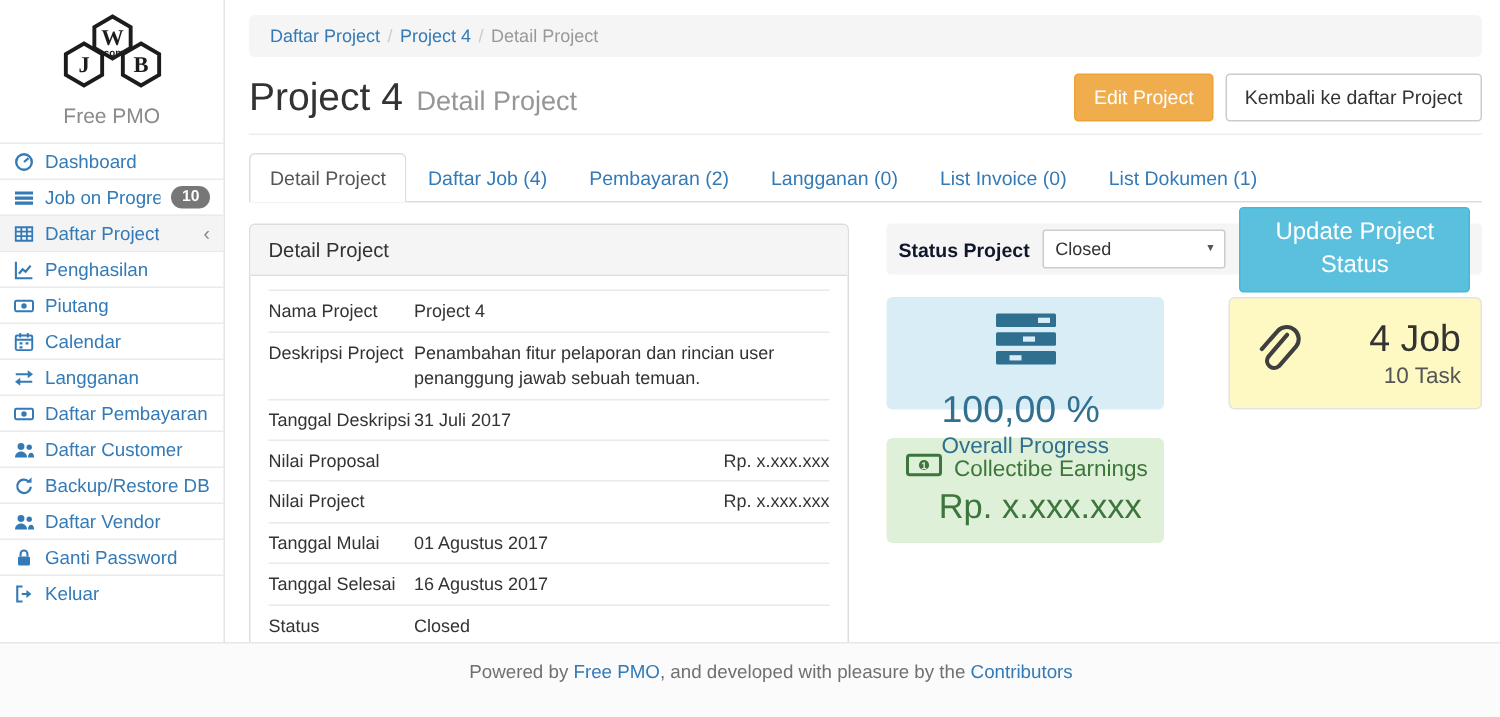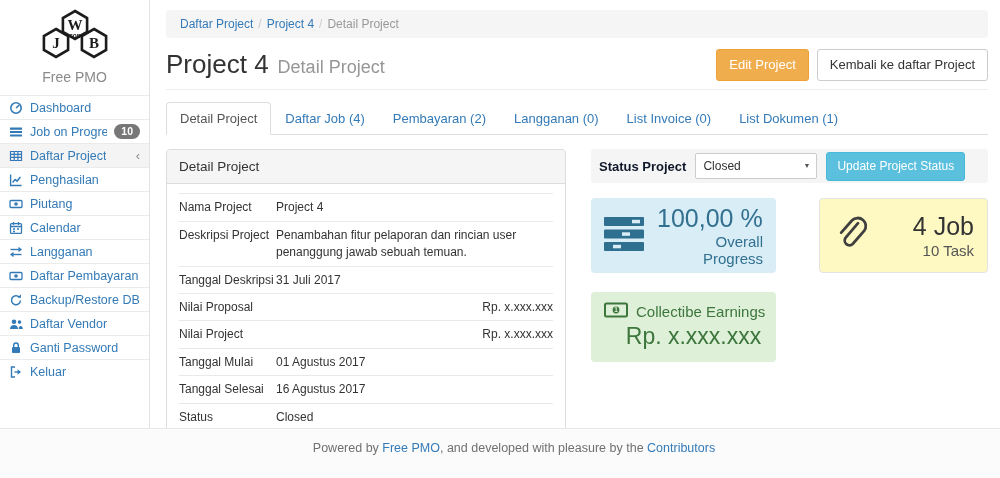--- a/index.html
+++ b/index.html
@@ -61,26 +61,26 @@
   
   .right-col { flex:1; margin-left:25px; min-width:0; }
   .status-bar { background:#f5f5f5; border-radius:3px; padding:4px 8px; display:flex;
     align-items:center; gap:9px; height:34px; }
   .status-label { color:#0f172a; font-weight:bold; font-size:13px; white-space:nowrap; }
   .select-wrap { position:relative; }
   .select-wrap select { -webkit-appearance:none; appearance:none; width:122px; height:26px;
     border:1px solid #ccc; border-radius:2px; background:#fff; font-size:12px; color:#333;
     padding:2px 20px 2px 7px; cursor:pointer; font-family:inherit; }
   .select-wrap .caret { position:absolute; right:7px; top:9px; font-size:7px; color:#555; pointer-events:none; }
-  .btn-info { background:#5bc0de; border-color:#46b8da; color:#fff; font-size:12px; padding:5px 10px; }
+  .btn-info { background:#5bc0de; border-color:#46b8da; color:#fff; font-size:16px; padding:5px 10px; }
 
   .boxes { display:flex; margin-top:15px; }
   .well { border-radius:4px; padding:10px 13px; }
   .box-progress { width:185px; height:75px; background:#d9edf7; color:#31708f;
-    display:flex; align-items:center; gap:13px; }
+    display:flex; align-items:center; gap:13px;flex-direction:column; }
   .box-progress .num { font-size:25px; line-height:1.1; white-space:nowrap; }
   .box-progress .cap { font-size:15px; margin-top:1px;text-align:right; }
   .box-job { margin-left:auto; width:169px; height:75px; background:#fef9c3;
     border:1px solid #e3e3e3; display:flex; align-items:center; }
   .box-job .txt { margin-left:auto; text-align:right; }
   .box-job .num { font-size:25px; color:#333; line-height:1.1; white-space:nowrap; }
   .box-job .cap { font-size:15px; color:#555; margin-top:1px; }
   .box-earn { width:185px; height:70px; background:#dff0d8; color:#3c763d; margin-top:19px;text-align:center; }
   .earn-line1 { display:flex; align-items:center; gap:8px; font-size:15px; white-space:nowrap; }
   .earn-val { font-size:23px; margin-top:2px; margin-left:20px; white-space:nowrap; }
@@ -185,20 +185,31 @@
             <svg viewBox="0 0 14 14">
               <rect x="1" y="3.5" width="12" height="7" rx="1" fill="none" stroke="currentColor" stroke-width="1.3"></rect>
               <circle cx="7" cy="7" r="1.8" fill="currentColor"></circle>
             </svg>
           </span>
         <span class="nav-label">Daftar Pembayaran</span>
       </div>
       <div class="nav-item">
         <span class="ic">
             <svg viewBox="0 0 14 14">
+              <circle cx="5" cy="4.7" r="2.3" fill="currentColor"></circle>
+              <path fill="currentColor" d="M1 12c0-2.4 1.8-4 4-4s4 1.6 4 4z"></path>
+              <circle cx="10.5" cy="5.1" r="1.8" fill="currentColor"></circle>
+              <path fill="currentColor" d="M9.6 12c.1-1.9 1-3.1 2.2-3.1 1.1 0 1.9 1.2 2 3.1z"></path>
+            </svg>
+          </span>
+        <span class="nav-label">Daftar Customer</span>
+      </div>
+      <div class="nav-item">
+        <span class="ic">
+            <svg viewBox="0 0 14 14">
               <path fill="none" stroke="currentColor" stroke-width="1.5" d="M11.5 7.5a4.5 4.5 0 1 1-1.2-3.4"></path>
               <path fill="currentColor" d="M12 1.2v3.6H8.5z"></path>
             </svg>
           </span>
         <span class="nav-label">Backup/Restore DB</span>
       </div>
       <div class="nav-item">
         <span class="ic">
             <svg viewBox="0 0 14 14">
               <circle cx="5" cy="4.7" r="2.3" fill="currentColor"></circle>

